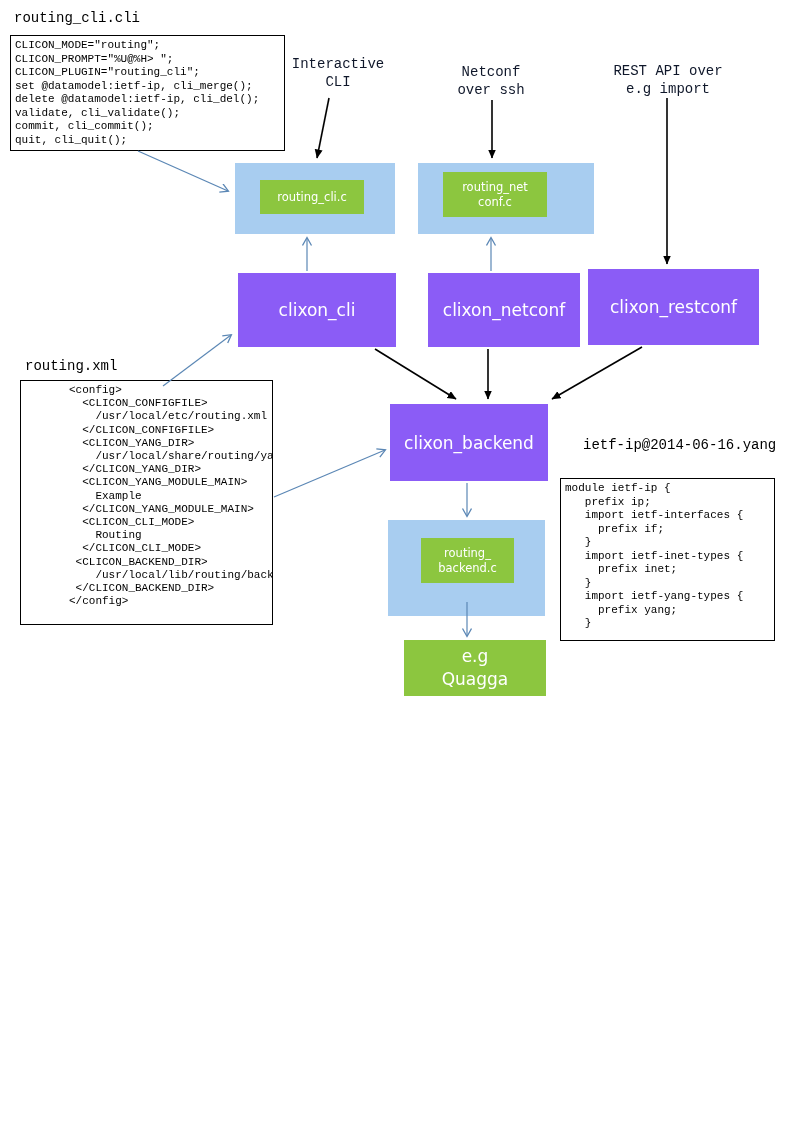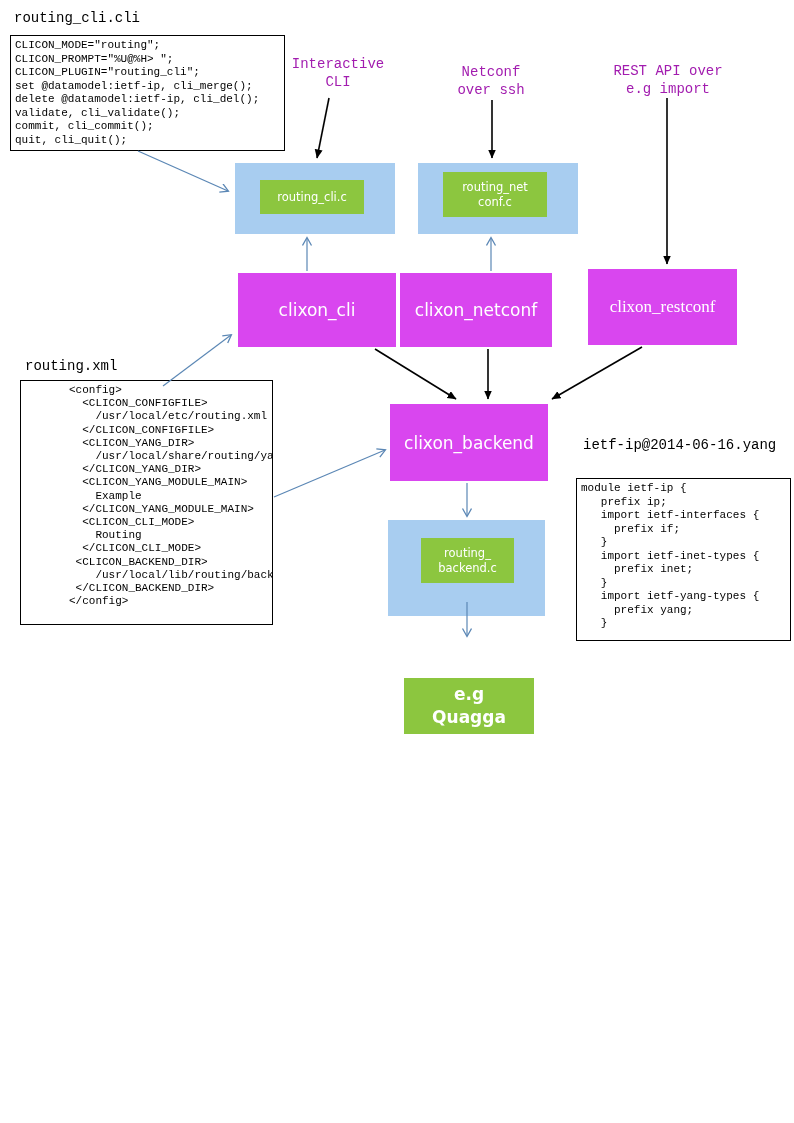--- a/index.html
+++ b/index.html
@@ -14,25 +14,25 @@
   }
   .codebox{
     position:absolute;box-sizing:border-box;
     background:#fff;border:1px solid #000;
     font:11px/13.5px "Liberation Mono",monospace;
     color:#000;white-space:pre;padding:3px 4px;overflow:hidden;
   }
   .toplabel{
     position:absolute;
     font:14px/18px "Liberation Mono",monospace;
-    color:#a21caf;text-align:center;white-space:pre-line;
+    color:#0f172a;text-align:center;white-space:pre-line;
   }
   .bluebox{
     position:absolute;box-sizing:border-box;
-    background:#d946ef;color:#fff;
+    background:#8b5cf6;color:#fff;
     display:flex;align-items:center;justify-content:center;
     font:17px "DejaVu Sans",sans-serif;
     text-align:center;white-space:pre-line;
   }
   .lightbox{
     position:absolute;box-sizing:border-box;
     background:#a8cdf0;
   }
   .greenchip{
     position:absolute;box-sizing:border-box;
@@ -80,21 +80,21 @@
     Example
   &lt;/CLICON_YANG_MODULE_MAIN&gt;
   &lt;CLICON_CLI_MODE&gt;
     Routing
   &lt;/CLICON_CLI_MODE&gt;
  &lt;CLICON_BACKEND_DIR&gt;
     /usr/local/lib/routing/backend
  &lt;/CLICON_BACKEND_DIR&gt;
 &lt;/config&gt;</div>
 
-<div class="codebox" style="left:560px;top:478px;width:215px;height:163px;margin-left:16px;">module ietf-ip {
+<div class="codebox" style="left:560px;top:478px;width:215px;height:163px;">module ietf-ip {
    prefix ip;
    import ietf-interfaces {
      prefix if;
    }
    import ietf-inet-types {
      prefix inet;
    }
    import ietf-yang-types {
      prefix yang;
    }</div>
@@ -105,39 +105,39 @@
 <div class="toplabel" style="left:443px;top:63px;width:96px;">Netconf
 over ssh</div>
 
 <div class="toplabel" style="left:608px;top:62px;width:120px;">REST API over
 e.g import</div>
 
 <div class="lightbox" style="left:235px;top:163px;width:160px;height:71px;">
   <div class="greenchip" style="left:25px;top:17px;width:104px;height:34px;">routing_cli.c</div>
 </div>
 
-<div class="lightbox" style="left:418px;top:163px;width:160px;height:71px;padding-left:8px;">
+<div class="lightbox" style="left:418px;top:163px;width:176px;height:71px;padding-left:8px;">
   <div class="greenchip" style="left:25px;top:9px;width:104px;height:45px;">routing_net
 conf.c</div>
 </div>
 
 <div class="bluebox" style="left:238px;top:273px;width:158px;height:74px;">clixon_cli</div>
 
-<div class="bluebox" style="left:400px;top:273px;width:152px;height:74px;">clixon_netconf</div>
+<div class="bluebox" style="left:428px;top:273px;width:152px;height:74px;">clixon_netconf</div>
 
-<div class="bluebox" style="left:588px;top:269px;width:149px;height:76px;font-family:Liberation Serif, serif;">clixon_restconf</div>
+<div class="bluebox" style="left:588px;top:269px;width:171px;height:76px;">clixon_restconf</div>
 
 <div class="bluebox" style="left:390px;top:404px;width:158px;height:77px;">clixon_backend</div>
 
 <div class="lightbox" style="left:388px;top:520px;width:157px;height:96px;">
   <div class="greenchip" style="left:33px;top:18px;width:93px;height:45px;">routing_
 backend.c</div>
 </div>
 
-<div class="greenbox" style="left:404px;top:678px;width:130px;height:56px;font-weight:bold;">e.g
+<div class="greenbox" style="left:404px;top:640px;width:142px;height:56px;">e.g
 Quagga</div>
 
 <svg class="arrows" width="794" height="1123" viewBox="0 0 794 1123">
   <defs>
     <marker id="mBlack" markerWidth="10" markerHeight="9" refX="8.5" refY="4" orient="auto" markerUnits="userSpaceOnUse">
       <path d="M0,0 L9,4 L0,8 Z" fill="#000"></path>
     </marker>
     <marker id="mBlue" markerWidth="11" markerHeight="11" refX="8" refY="5" orient="auto" markerUnits="userSpaceOnUse">
       <path d="M0.5,0.5 L8.5,5 L0.5,9.5" fill="none" stroke="#5b87b5" stroke-width="1.3"></path>
     </marker>

